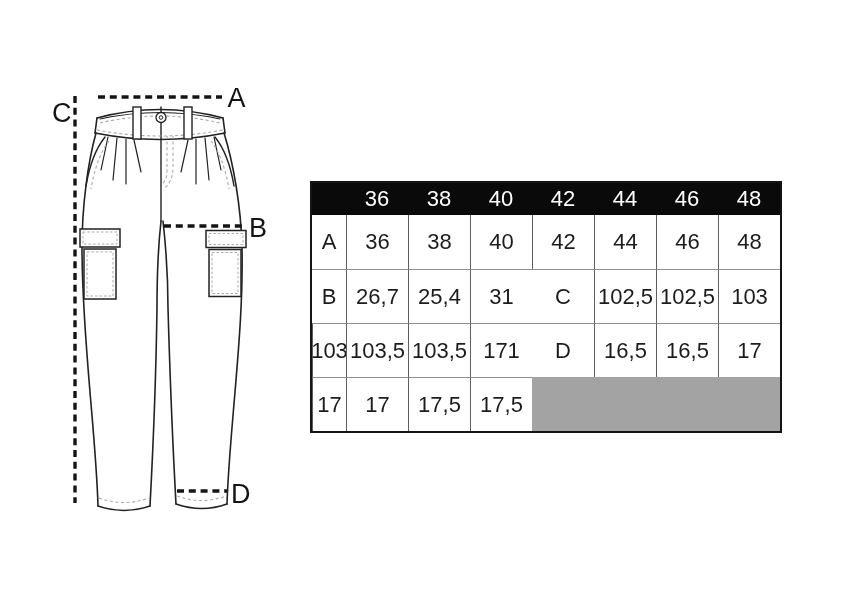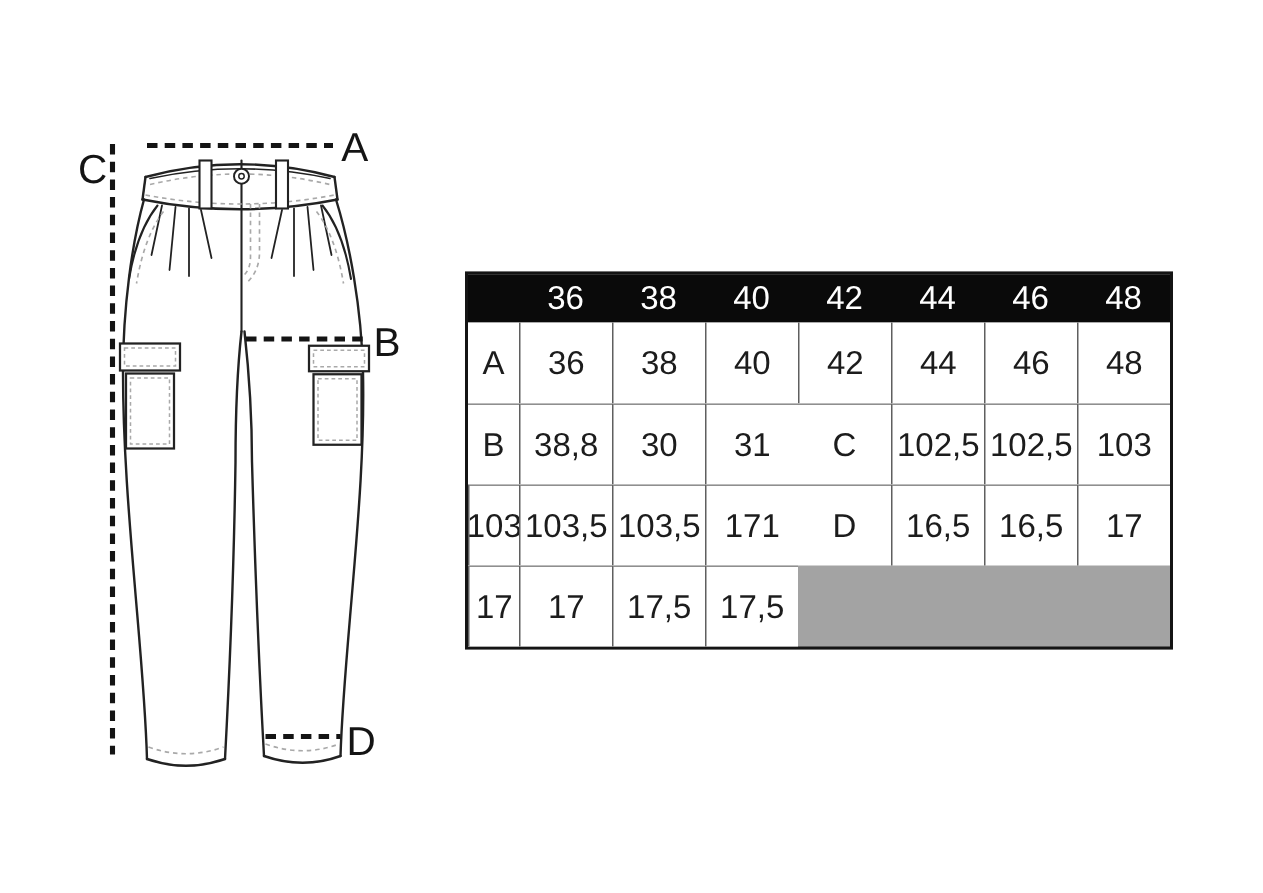--- a/index.html
+++ b/index.html
@@ -123,22 +123,22 @@
     <div class="cell row-a first-col">A</div>
     <div class="cell row-a">36</div>
     <div class="cell row-a">38</div>
     <div class="cell row-a">40</div>
     <div class="cell row-a">42</div>
     <div class="cell row-a">44</div>
     <div class="cell row-a">46</div>
     <div class="cell row-a">48</div>
 
     <div class="cell first-col">B</div>
-    <div class="cell">38,8</div>
-    <div class="cell">30</div>
+    <div class="cell">26,7</div>
+    <div class="cell">25,4</div>
     <div class="cell">31</div>
 
     <div class="cell first-col">C</div>
     <div class="cell">102,5</div>
     <div class="cell">102,5</div>
     <div class="cell">103</div>
     <div class="cell">103</div>
     <div class="cell">103,5</div>
     <div class="cell">103,5</div>
     <div class="cell">171</div>

